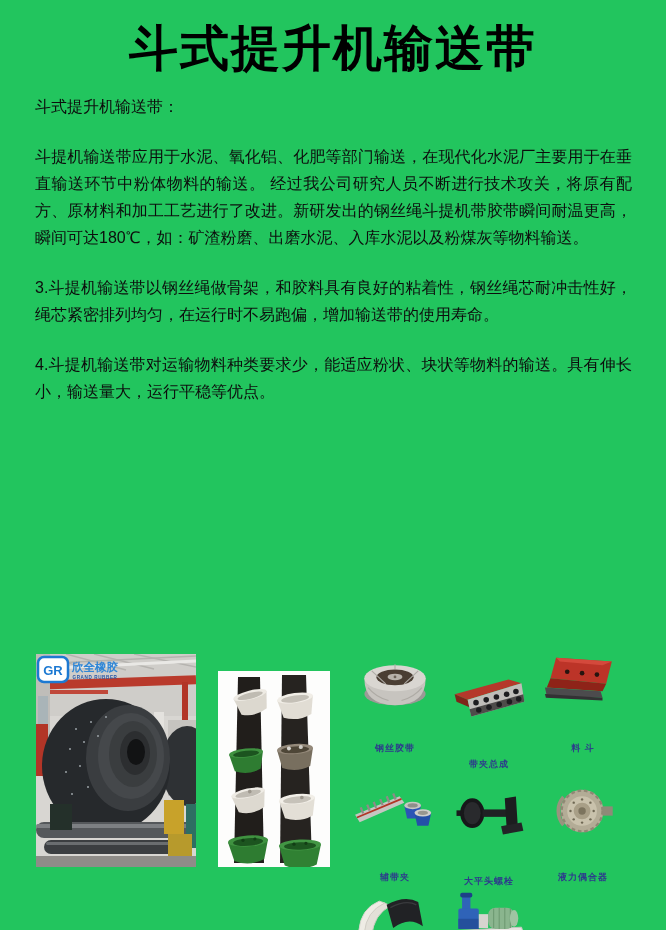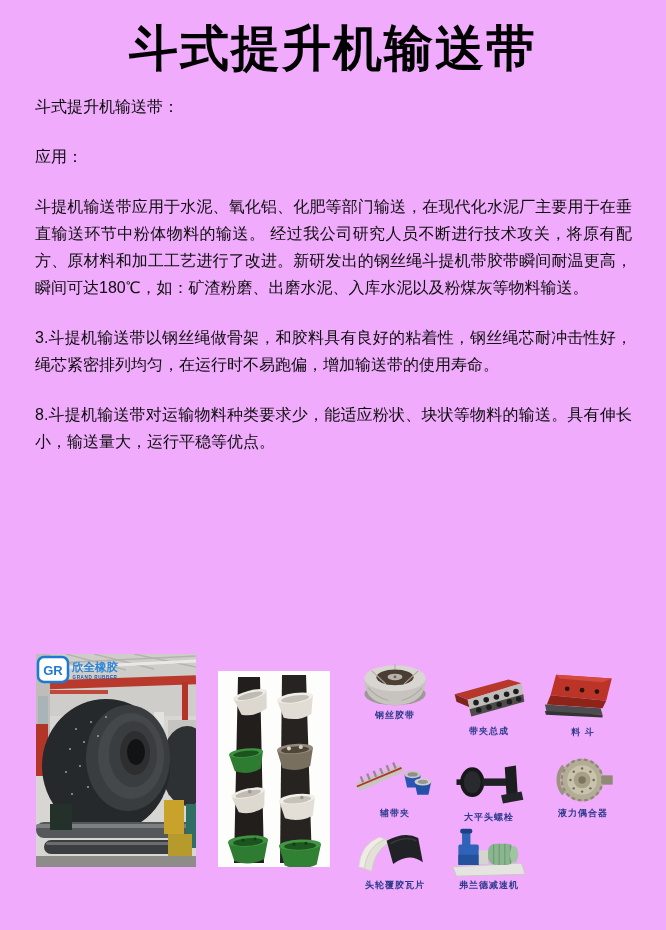--- a/index.html
+++ b/index.html
@@ -1,57 +1,56 @@
 <!DOCTYPE html>
 <html><head>
 <meta charset="utf-8">
 <style>
   html,body { margin:0; padding:0; background:#ffffff; }
   .page {
-    position:relative; width:666px; height:930px; background:#f0abfc;
+    position:relative; width:666px; height:930px; background:#22c55e;
     font-family:"Liberation Sans", sans-serif; color:#000; overflow:hidden;
   }
   .page-title {
     margin:0; padding-top:20px; text-align:center;
     font-size:49px; font-weight:700; letter-spacing:2px; line-height:1.15;
   }
   .body-text {
     margin:17px 34px 0 35px; font-size:16px; line-height:27px; color:#0d0d0d;
     text-align:justify;
   }
   .body-text p { margin:0 0 23px 0; }
   .gallery { position:absolute; left:36px; top:654px; display:flex; align-items:flex-start; }
   .photo-left { width:160px; height:154px; flex:0 0 auto; }
   .photo-left svg { display:block; width:160px; height:213px; }
   .photo-mid { width:112px; height:196px; margin-left:22px; margin-top:17px; flex:0 0 auto; }
   .photo-mid svg { display:block; width:112px; height:196px; }
   .grid {
     margin-left:18px; width:282px; margin-top:2px;
     display:grid; grid-template-columns:repeat(3, 94px);
   }
-  .cell { display:flex; flex-direction:column; align-items:center; margin-bottom:11px; }
+  .cell { display:flex; flex-direction:column; align-items:center; margin-bottom:11px;gap:33px; }
   .cell svg { width:88px; height:52px; display:block; }
   .cell .plabel {
     margin-top:2px; font-size:9px; font-weight:bold; letter-spacing:1px;
     color:#2d3a8c; white-space:pre; line-height:10px;
   }
 </style>
 </head>
 <body>
 
 <div class="page">
 
   <h1 class="page-title">斗式提升机输送带</h1>
 
   <div class="body-text">
     <p>斗式提升机输送带：</p>
-    <p>应用：</p>
     <p>斗提机输送带应用于水泥、氧化铝、化肥等部门输送，在现代化水泥厂主要用于在垂直输送环节中粉体物料的输送。 经过我公司研究人员不断进行技术攻关，将原有配方、原材料和加工工艺进行了改进。新研发出的钢丝绳斗提机带胶带瞬间耐温更高，瞬间可达180℃，如：矿渣粉磨、出磨水泥、入库水泥以及粉煤灰等物料输送。</p>
     <p>3.斗提机输送带以钢丝绳做骨架，和胶料具有良好的粘着性，钢丝绳芯耐冲击性好，绳芯紧密排列均匀，在运行时不易跑偏，增加输送带的使用寿命。</p>
-    <p>8.斗提机输送带对运输物料种类要求少，能适应粉状、块状等物料的输送。具有伸长小，输送量大，运行平稳等优点。</p>
+    <p>4.斗提机输送带对运输物料种类要求少，能适应粉状、块状等物料的输送。具有伸长小，输送量大，运行平稳等优点。</p>
   </div>
 
   <div class="gallery">
 
     <div class="photo-left">
       <svg viewBox="0 0 160 213">
         <rect width="160" height="213" fill="#d8d6d2"></rect>
         <rect x="0" y="0" width="160" height="62" fill="#cfcdc9"></rect>
         <g stroke="#b5b3af" stroke-width="1.3">
           <line x1="0" y1="10" x2="160" y2="2"></line>
@@ -204,21 +203,21 @@
             <circle cx="34" cy="41" r="3"></circle>
               <circle cx="45" cy="38" r="3"></circle>
               <circle cx="56" cy="35" r="3"></circle>
             <circle cx="67" cy="32" r="3"></circle>
               <circle cx="77" cy="29" r="3"></circle>
           </g>
         </svg>
         <figcaption class="plabel">带夹总成</figcaption>
       </figure>
 
-      <figure class="cell" style="margin:17px">
+      <figure class="cell" style="margin:0">
         <svg viewBox="0 0 90 56">
           <polygon points="16,2 76,6 70,30 10,24" fill="#bc3428"></polygon>
           <polygon points="16,2 20,6 66,10 76,6" fill="#d4493c"></polygon>
           <polygon points="10,24 70,30 66,38 6,34" fill="#8e2318"></polygon>
           <g fill="#26140f">
             <circle cx="28" cy="17" r="2.5"></circle>
               <circle cx="44" cy="18.5" r="2.5"></circle>
               <circle cx="60" cy="20" r="2.5"></circle>
           </g>
           <polygon points="4,34 64,38 66,45 6,43" fill="#4c4b4d"></polygon>

